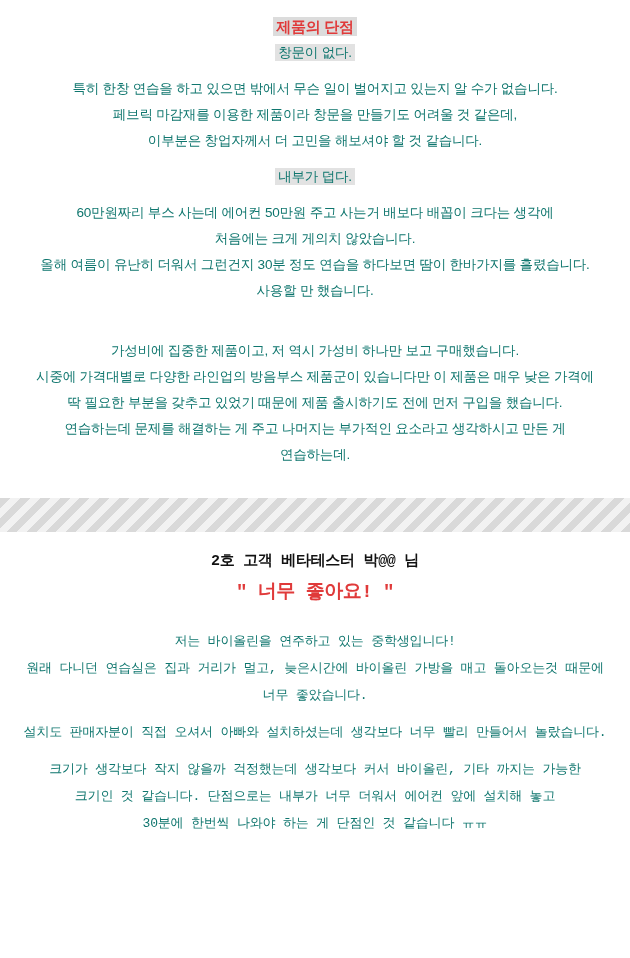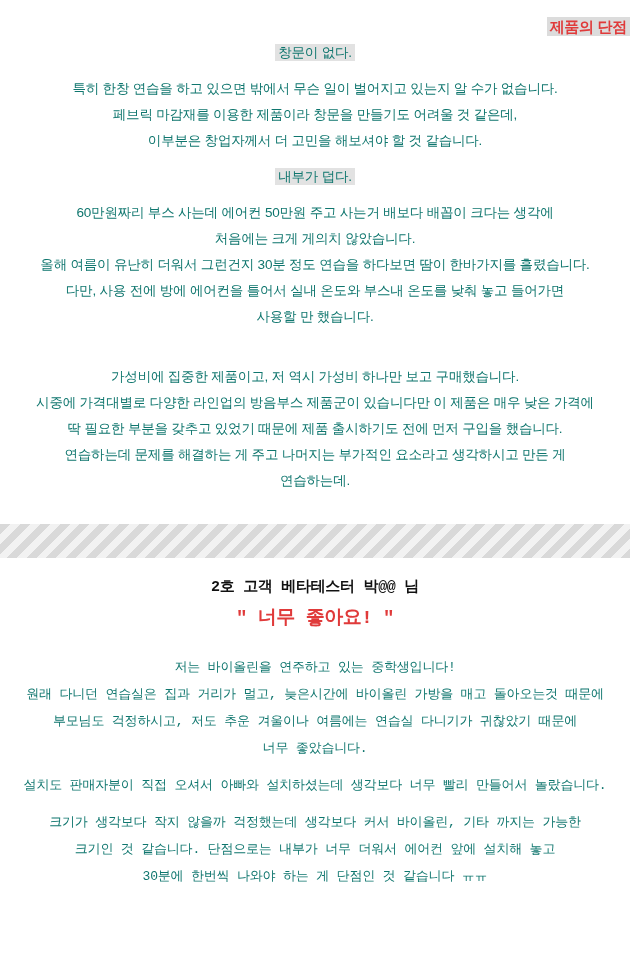--- a/index.html
+++ b/index.html
@@ -24,21 +24,21 @@
   }
   .line {
     text-align: center;
     font-size: 13.5px;
     line-height: 26px;
     color: #0f766e;
     letter-spacing: -0.2px;
     white-space: nowrap;
   }
   .heading-red {
-    text-align: right;
+    text-align: center;
     color: #e03a3a;
     font-weight: bold;
     font-size: 15px;
     line-height: 26px;
     letter-spacing: -0.3px;
   }
   .hl {
     background: #e2e2e2;
     padding: 1px 3px;
   }
@@ -117,21 +117,20 @@
 
     <div class="line">
       <span class="hl">내부가 덥다.</span>
     </div>
 
     <div class="spacer-sm"></div>
 
     <div class="line">60만원짜리 부스 사는데 에어컨 50만원 주고 사는거 배보다 배꼽이 크다는 생각에</div>
     <div class="line">처음에는 크게 게의치 않았습니다.</div>
     <div class="line">올해 여름이 유난히 더워서 그런건지 30분 정도 연습을 하다보면 땀이 한바가지를 흘렸습니다.</div>
-    <div class="line">다만, 사용 전에 방에 에어컨을 틀어서 실내 온도와 부스내 온도를 낮춰 놓고 들어가면</div>
     <div class="line">사용할 만 했습니다.</div>
 
     <div class="spacer-lg"></div>
 
     <div class="line">가성비에 집중한 제품이고, 저 역시 가성비 하나만 보고 구매했습니다.</div>
     <div class="line">시중에 가격대별로 다양한 라인업의 방음부스 제품군이 있습니다만 이 제품은 매우 낮은 가격에</div>
     <div class="line">딱 필요한 부분을 갖추고 있었기 때문에 제품 출시하기도 전에 먼저 구입을 했습니다.</div>
     <div class="line">연습하는데 문제를 해결하는 게 주고 나머지는 부가적인 요소라고 생각하시고 만든 게</div>
     <div class="line">연습하는데.</div>
 
@@ -146,21 +145,20 @@
 
     <div class="customer-quote">
       <span class="quote-mark">"</span><span> 너무 좋아요! </span><span class="quote-mark">"</span>
     </div>
 
     <div class="spacer-md"></div>
 
     <div class="body-block">
       <div class="line">저는 바이올린을 연주하고 있는 중학생입니다!</div>
       <div class="line">원래 다니던 연습실은 집과 거리가 멀고, 늦은시간에 바이올린 가방을 매고 돌아오는것 때문에</div>
-      <div class="line">부모님도 걱정하시고, 저도 추운 겨울이나 여름에는 연습실 다니기가 귀찮았기 때문에</div>
       <div class="line">너무 좋았습니다.</div>
       <div class="spacer-sm"></div>
       <div class="line">설치도 판매자분이 직접 오셔서 아빠와 설치하셨는데 생각보다 너무 빨리 만들어서 놀랐습니다.</div>
       <div class="spacer-sm"></div>
       <div class="line">크기가 생각보다 작지 않을까 걱정했는데 생각보다 커서 바이올린, 기타 까지는 가능한</div>
       <div class="line">크기인 것 같습니다. 단점으로는 내부가 너무 더워서 에어컨 앞에 설치해 놓고</div>
       <div class="line">30분에 한번씩 나와야 하는 게 단점인 것 같습니다 ㅠㅠ</div>
     </div>
   </div>
 

